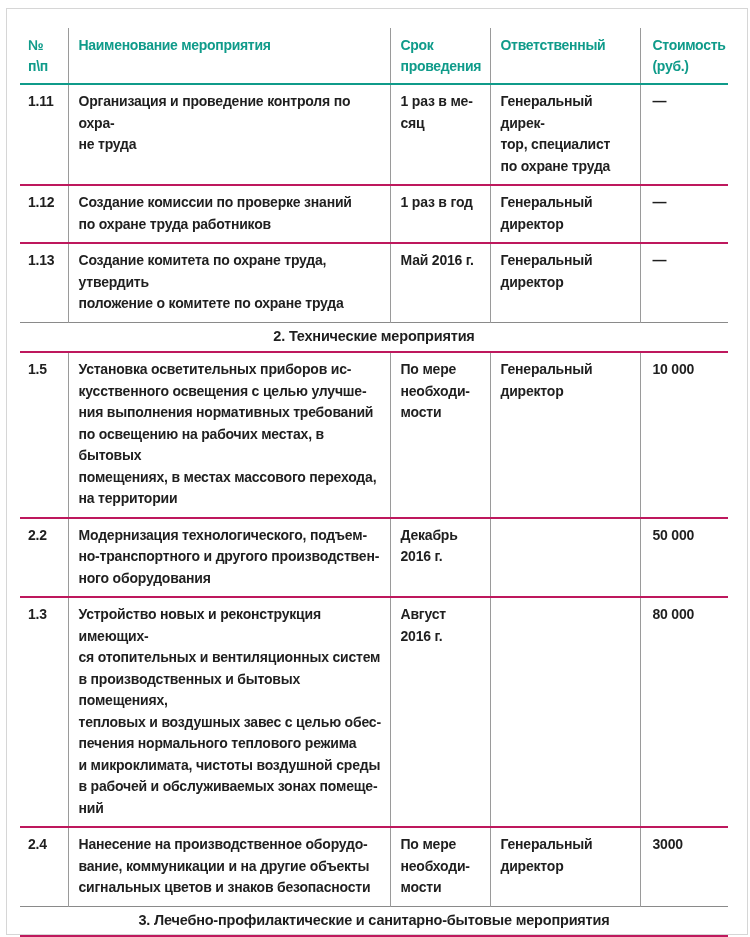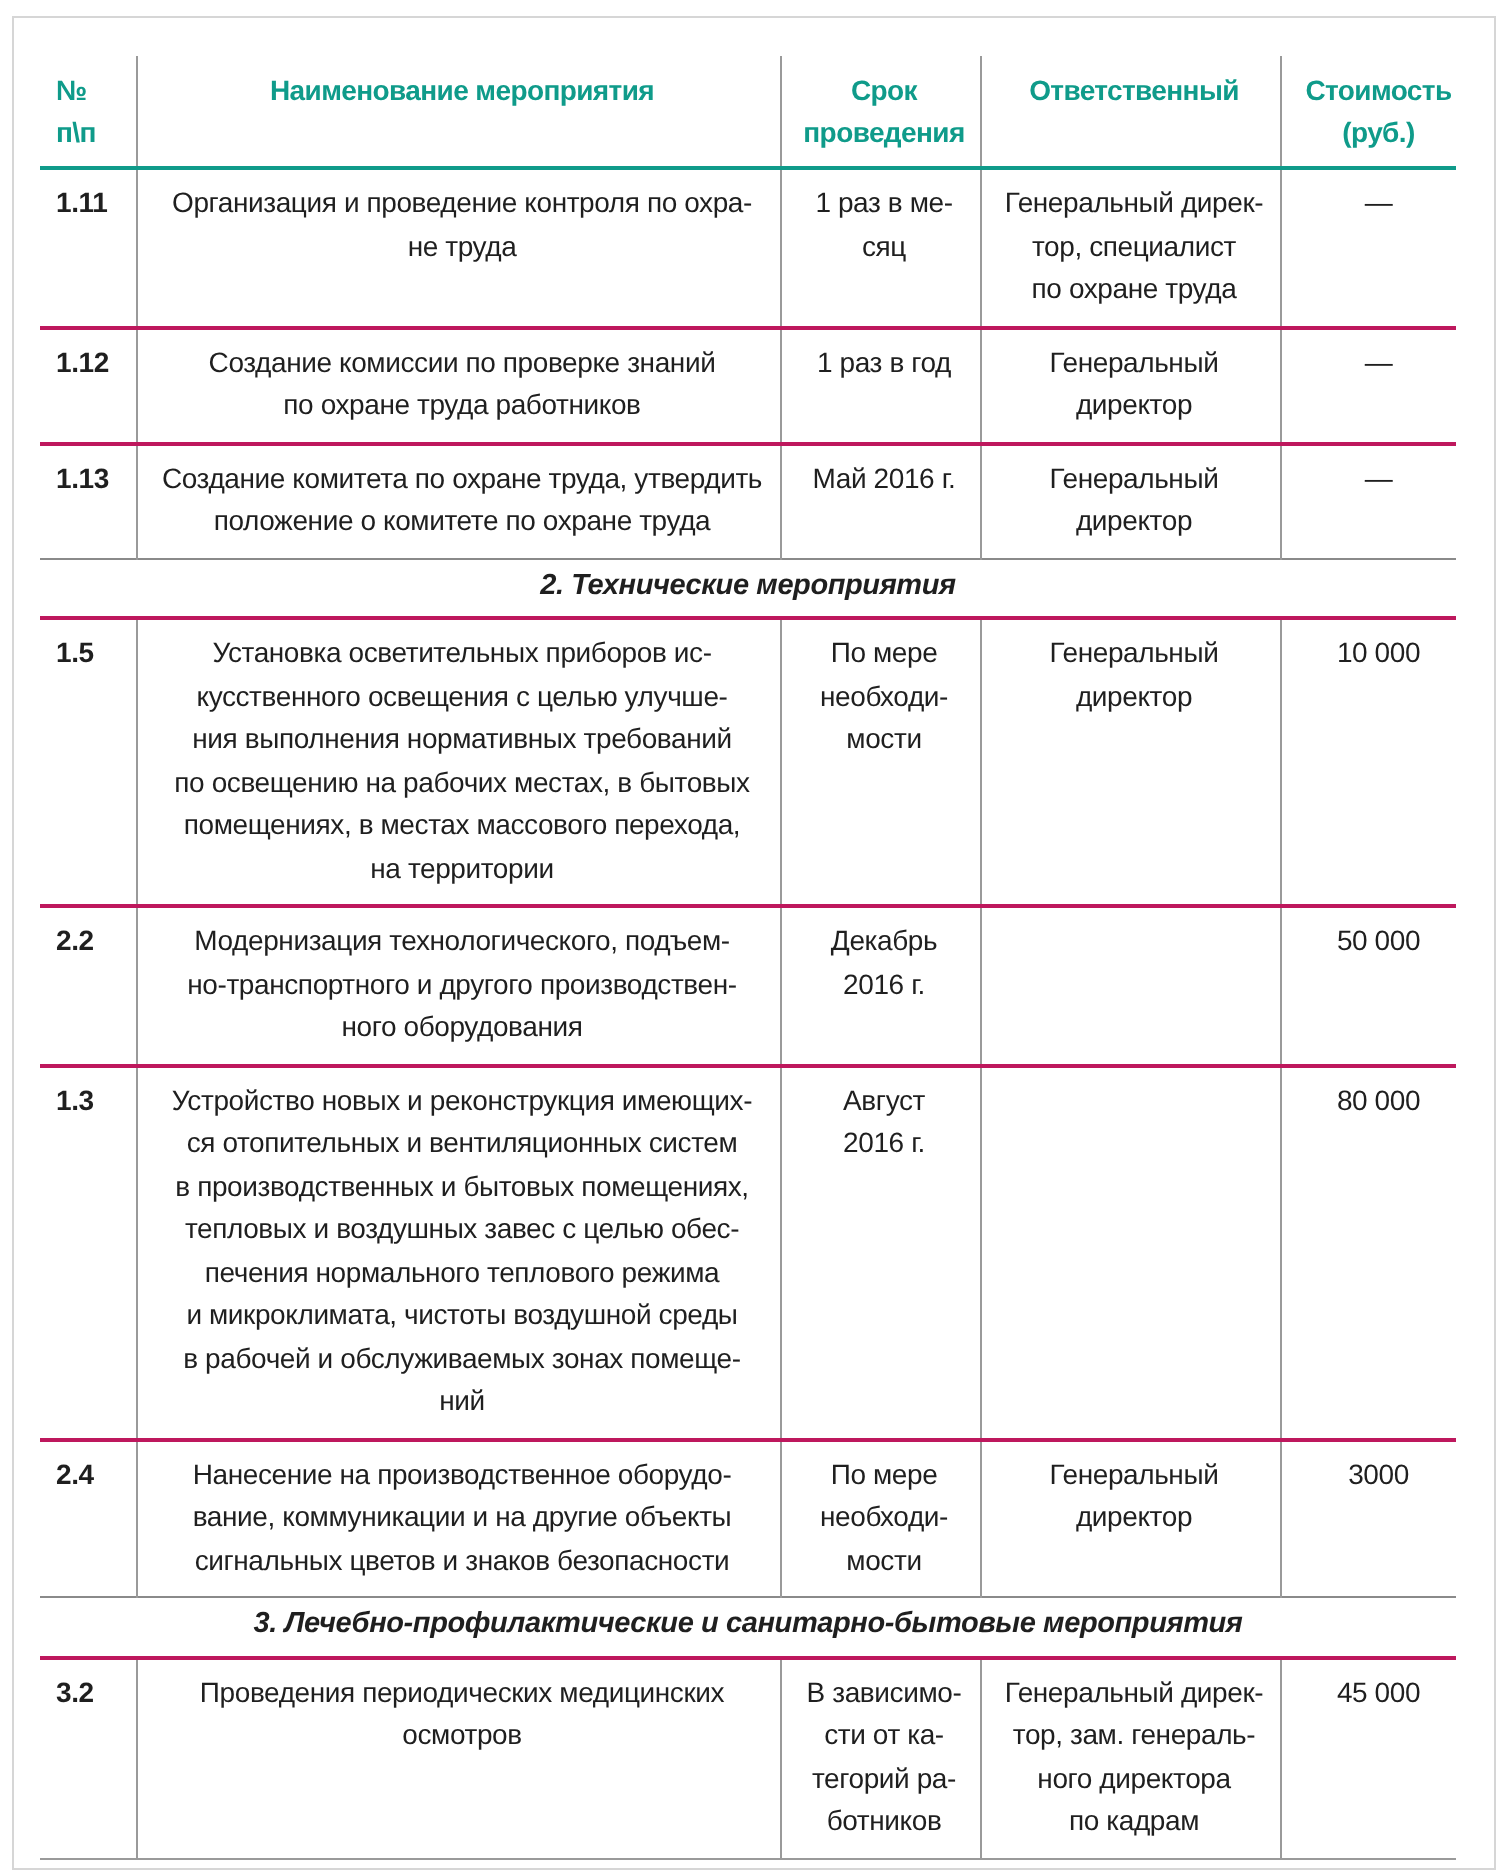--- a/index.html
+++ b/index.html
@@ -31,23 +31,24 @@
   col.c-cost { width: 88px; }
 
   td, th {
     vertical-align: top;
     text-align: left;
     font-size: 14px;
     line-height: 21.5px;
     letter-spacing: -0.2px;
     white-space: pre-line;
     padding: 6px 6px 7px 10px;
-  }
-  
-  .vline { border-left: 1px solid #9a9a9a; text-align: center; }
+    font-weight: bold;
+  }
+  
+  .vline { border-left: 1px solid #9a9a9a; }
 
   
   thead th {
     color: #0f9b8a;
     font-weight: bold;
     font-size: 14px;
     line-height: 21px;
     letter-spacing: -0.3px;
     padding-top: 7px;
     padding-bottom: 6px;
@@ -69,21 +70,20 @@
   td.col-cost, th.col-cost { padding-left: 12px; padding-right: 2px; }
 
   
   tr.section-row td {
     text-align: center;
     font-weight: bold;
     font-size: 14.5px;
     padding: 3px 4px 4px;
     white-space: normal;
     border-top: 1px solid #8a8a8a;
-    font-style: italic;
   }
 </style>
 </head>
 <body>
 
 <div class="page-frame"></div>
 
 <table class="measures">
   <colgroup>
     <col class="c-num">

